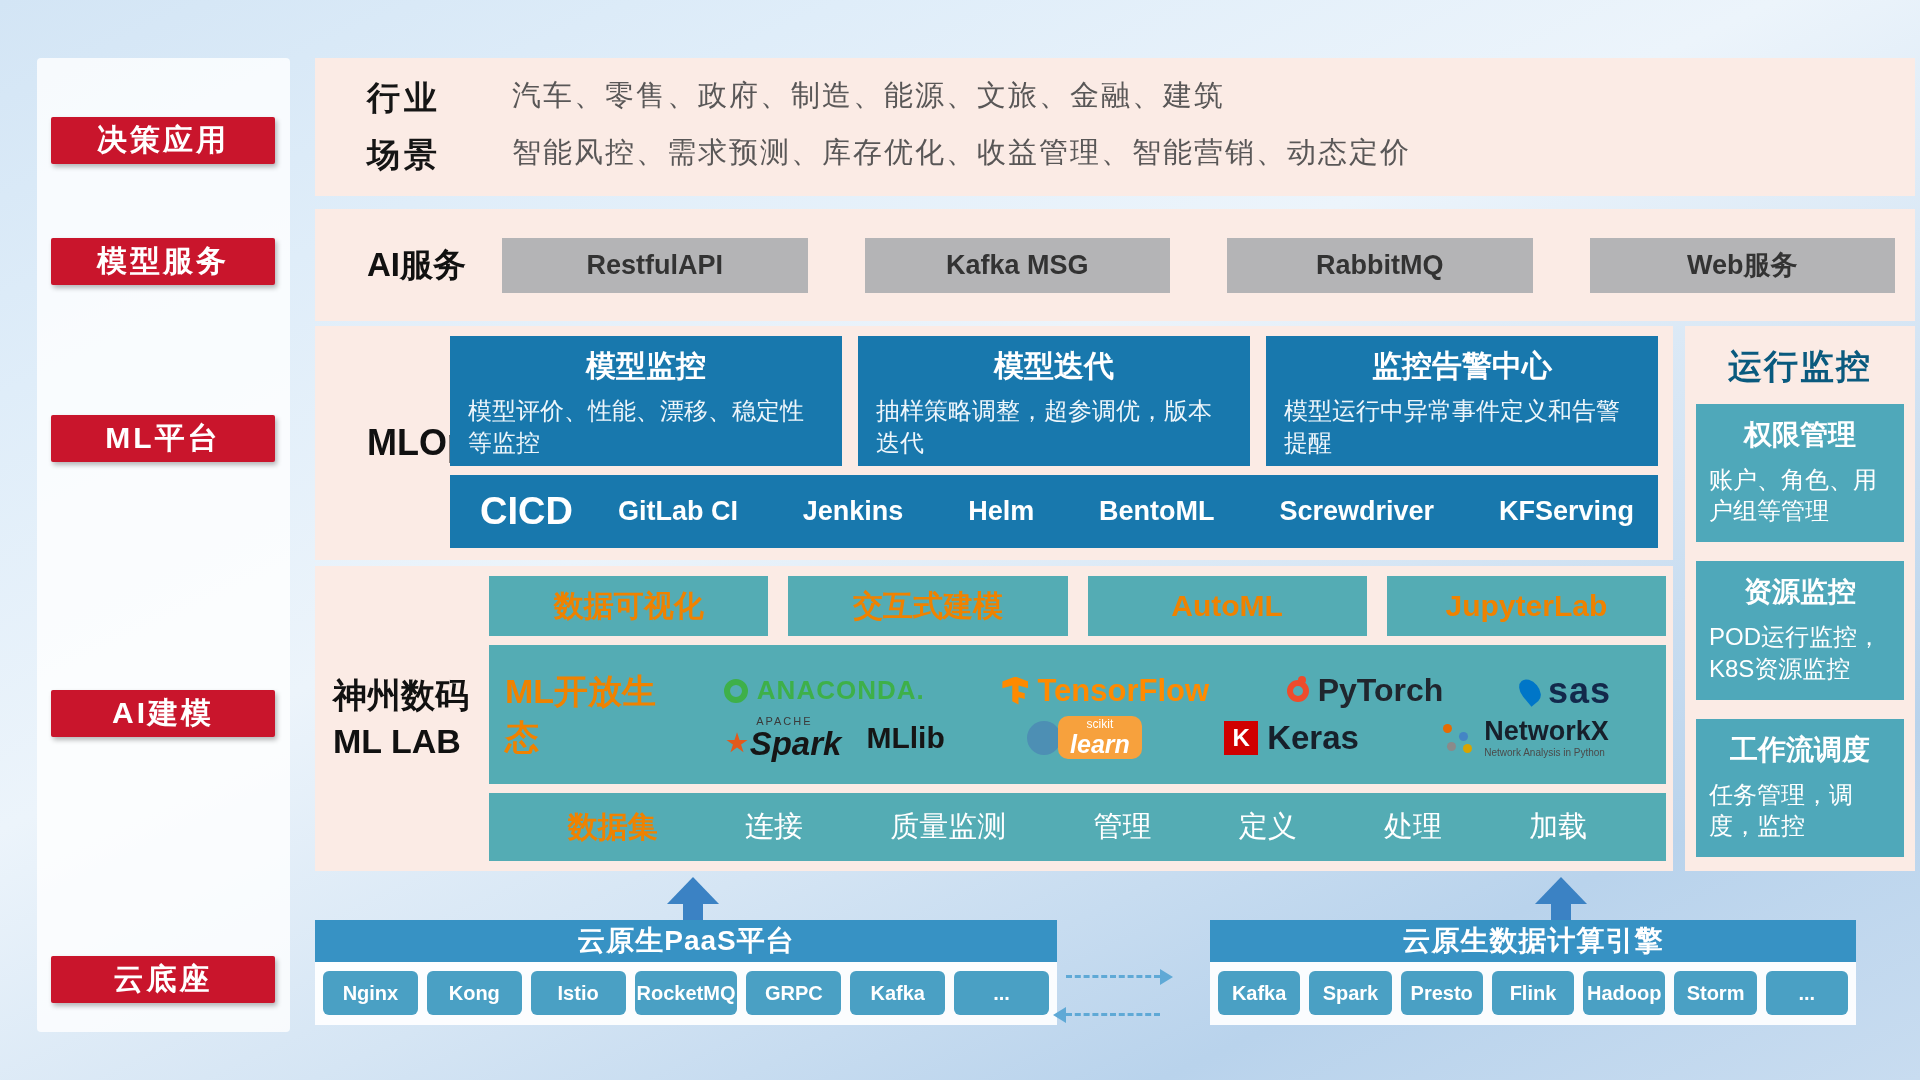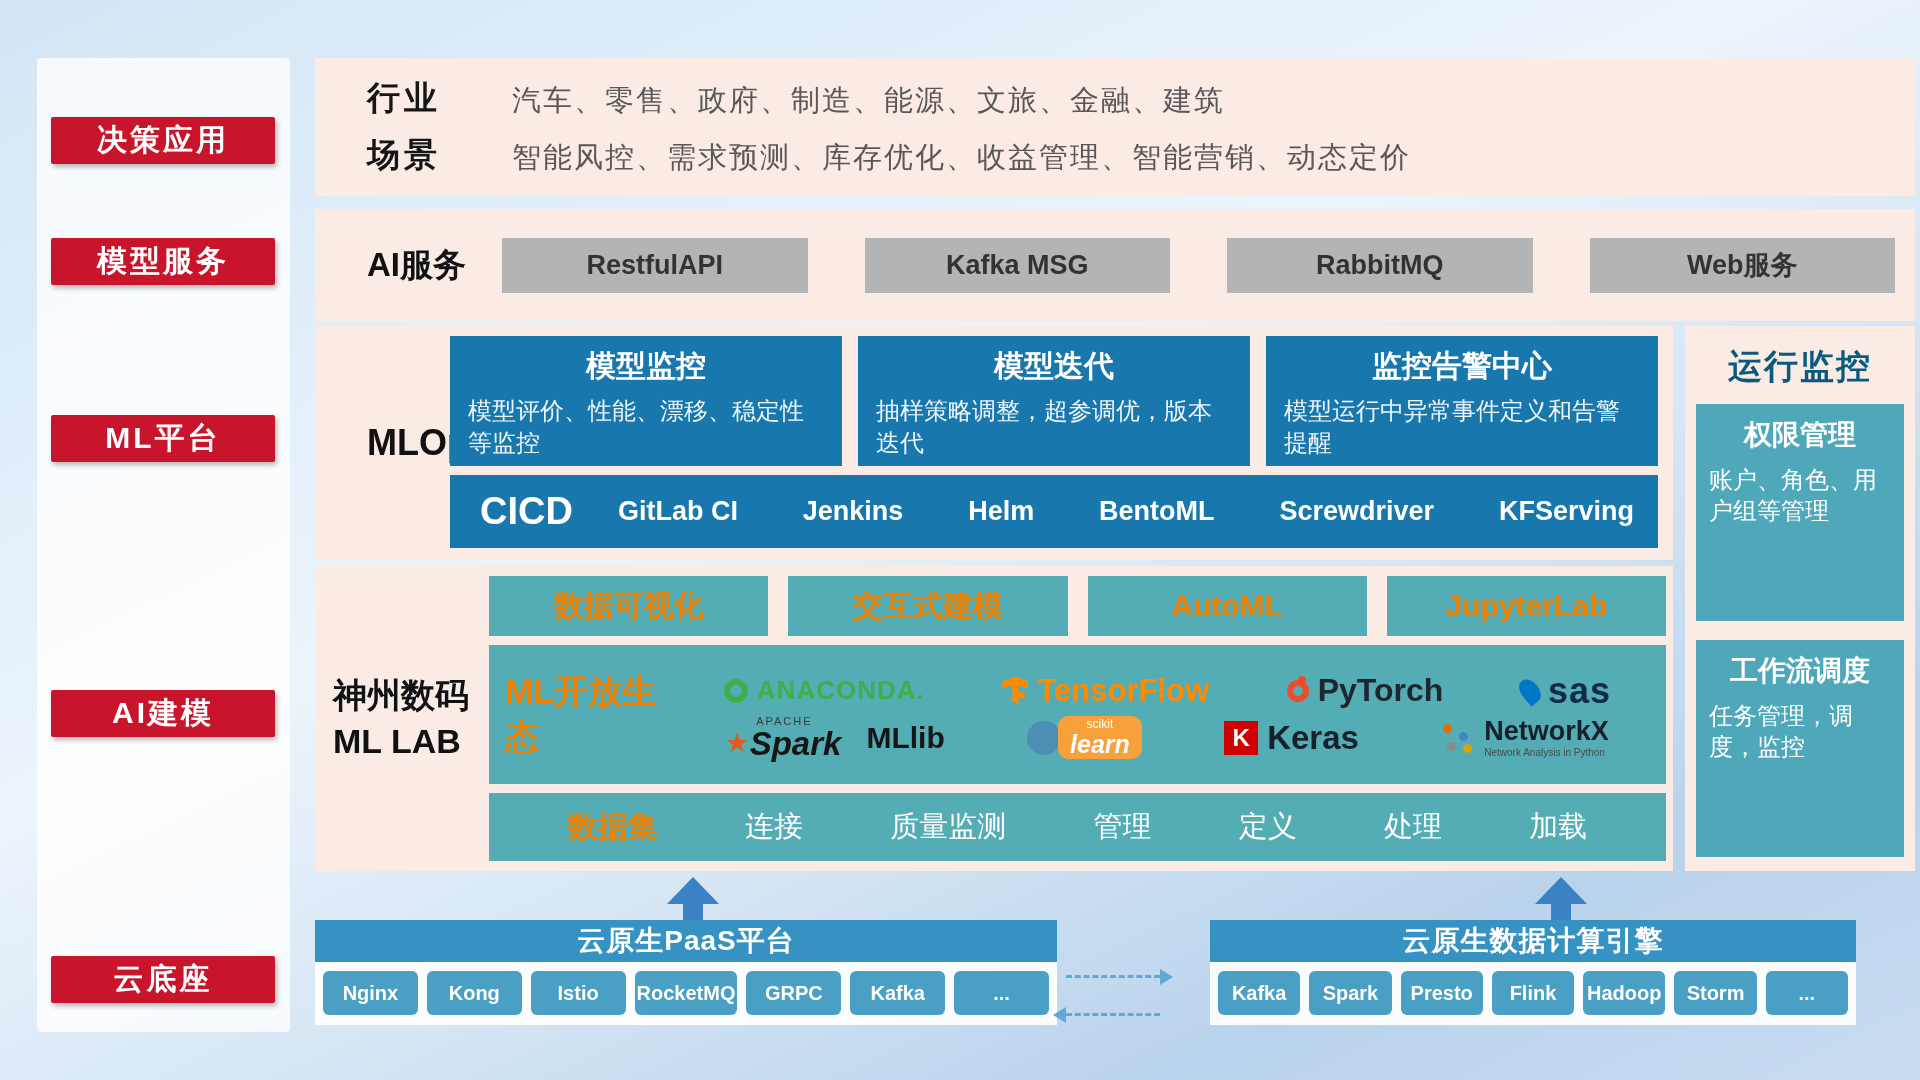--- a/index.html
+++ b/index.html
@@ -30,21 +30,21 @@
   .row-industry { left:315px; top:58px;  width:1600px; height:138px;
     display:flex; flex-direction:column; justify-content:space-around; padding:12px 30px 12px 52px; }
   .row-ai       { left:315px; top:209px; width:1600px; height:112px;
     display:flex; align-items:center; padding:0 20px 0 52px; }
   .row-mlops    { left:315px; top:326px; width:1358px; height:234px; display:flex; }
   .row-mllab    { left:315px; top:566px; width:1358px; height:305px; display:flex; }
   .monitor-panel{ left:1685px; top:326px; width:230px; height:545px;
     display:flex; flex-direction:column; padding:12px 11px 14px; }
 
   
-  .ind-line { display:flex; align-items:flex-end; }
+  .ind-line { display:flex; align-items:flex-start; }
   .ind-label { width:145px; font-size:33px; font-weight:bold; color:#151515; letter-spacing:4px; }
   .ind-value { font-size:29px; color:#595757; letter-spacing:2px; }
 
   
   .row-label { width:135px; font-size:33px; font-weight:bold; color:#111; }
   .ai-buttons { flex:1; display:flex; gap:57px; }
   .gray-btn {
     flex:1; height:55px; background:#b4b4b6; color:#333;
     font-size:27px; font-weight:bold; display:flex; align-items:center; justify-content:center;
   }
@@ -300,20 +300,24 @@
   </section>
 
   <aside class="panel monitor-panel">
     <div class="monitor-title">运行监控</div>
     <div class="monitor-cards">
       <div class="monitor-card">
         <div class="monitor-card-title">权限管理</div>
         <div class="monitor-card-desc">账户、角色、用户组等管理</div>
       </div>
       <div class="monitor-card">
+        <div class="monitor-card-title">资源监控</div>
+        <div class="monitor-card-desc">POD运行监控，K8S资源监控</div>
+      </div>
+      <div class="monitor-card">
         <div class="monitor-card-title">工作流调度</div>
         <div class="monitor-card-desc">任务管理，调度，监控</div>
       </div>
     </div>
   </aside>
 
   <div class="up-arrow" style="left:667px"></div>
   <div class="up-arrow" style="left:1535px"></div>
 
   <div class="bottom-group bg-left">

